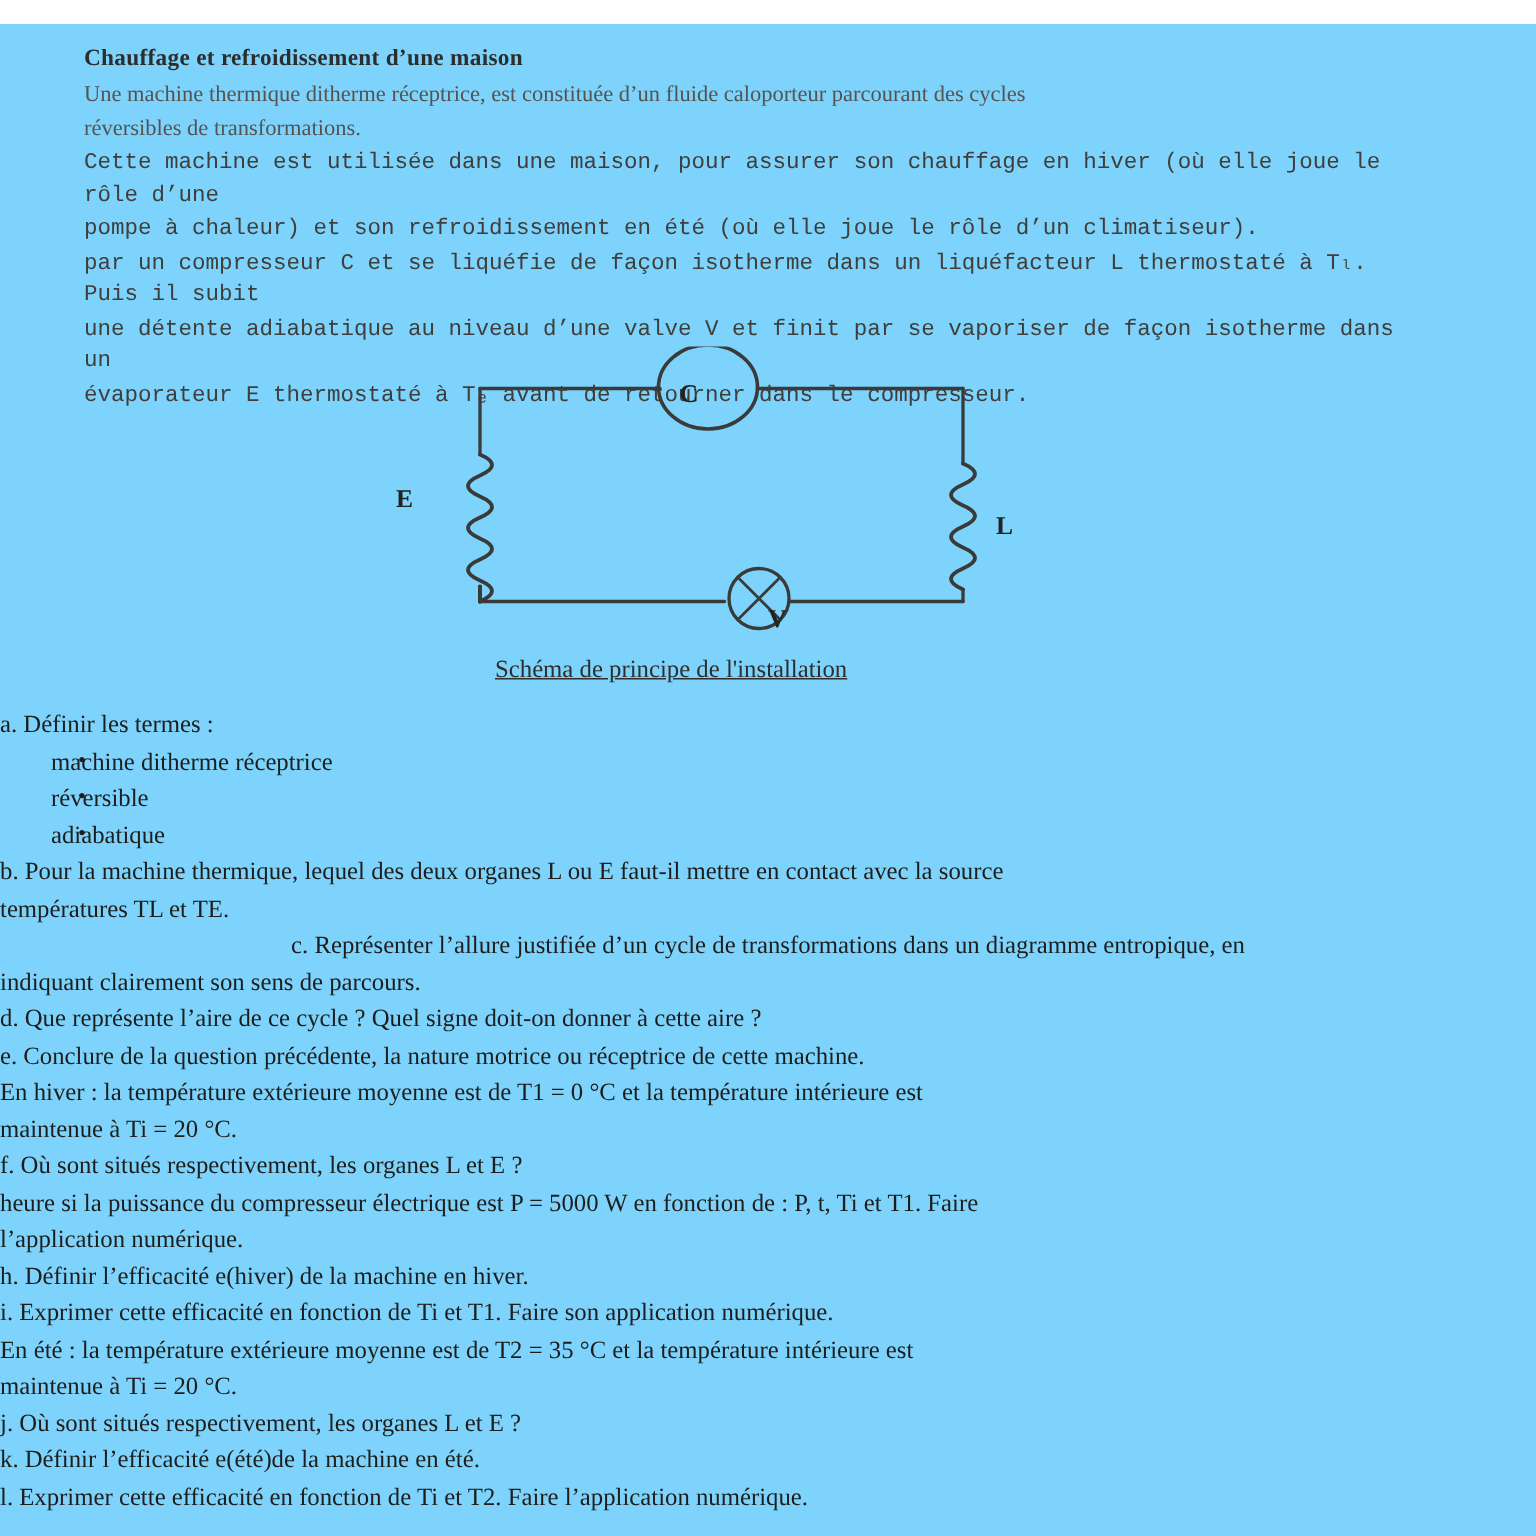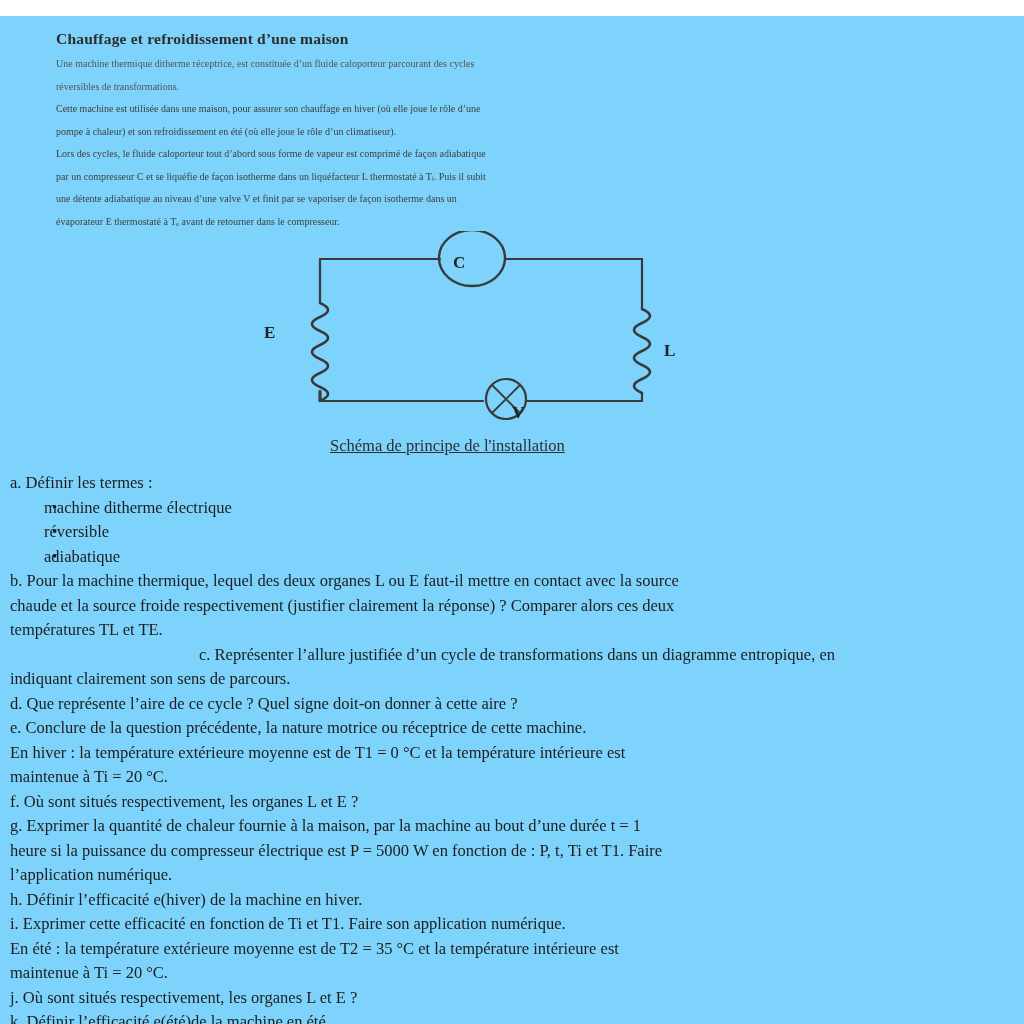--- a/index.html
+++ b/index.html
@@ -34,26 +34,27 @@
   .intro .title {
     font-weight: bold;
     font-size: 15.5px;
     letter-spacing: .2px;
     color: #2d2d2b;
     margin-bottom: 5px;
     font-family: "Liberation Serif", serif;
   }
   .intro p {
     margin: 0 0 1px 0;
-    font-size: 10px;
+    font-size: 15px;
     line-height: 21.5px;
     color: #55534f;
   }
   .intro p.dark {
     color: #3f3e3b;
+    font-family: Liberation Mono, monospace;
   }
 
   
   .diagram {
     position: absolute;
     left: 250px;
     top: 215px;
     width: 520px;
     height: 230px;
   }
@@ -85,21 +86,21 @@
     position: absolute;
     left: 0px;
     top: 455px;
     width: 1024px;
     font-size: 16.5px;
     line-height: 24.5px;
     color: #1d1d1b;
   }
   .body .line {
     margin: 0;
-    padding: 0 0 0 10px;
+    padding: 0 0 0 0;
     white-space: pre-wrap;
   }
   .ind-a   { padding-left: 84px; }
   .bullet  { padding-left: 50px; position: relative; }
   .bullet::before {
     content: "\2022";
     position: absolute;
     left: 52px;
     top: -1px;
     font-size: 15px;
@@ -119,21 +120,20 @@
 <body>
 
 <div class="page">
 
   <div class="intro">
     <div class="title">Chauffage et refroidissement d’une maison</div>
     <p>Une machine thermique ditherme réceptrice, est constituée d’un fluide caloporteur parcourant des cycles</p>
     <p>réversibles de transformations.</p>
     <p class="dark">Cette machine est utilisée dans une maison, pour assurer son chauffage en hiver (où elle joue le rôle d’une</p>
     <p class="dark">pompe à chaleur) et son refroidissement en été (où elle joue le rôle d’un climatiseur).</p>
-    <p class="dark">Lors des cycles, le fluide caloporteur tout d’abord sous forme de vapeur est comprimé de façon adiabatique</p>
     <p class="dark">par un compresseur C et se liquéfie de façon isotherme dans un liquéfacteur L thermostaté à Tₗ. Puis il subit</p>
     <p class="dark">une détente adiabatique au niveau d’une valve V et finit par se vaporiser de façon isotherme dans un</p>
     <p class="dark">évaporateur E thermostaté à Tₑ avant de retourner dans le compresseur.</p>
   </div>
 
   <div class="diagram">
     <svg width="520" height="230" viewBox="0 0 520 230">
       <g fill="none" stroke="#3a3a38" stroke-width="2.2" stroke-linecap="round">
 
         <path d="M70 28 L190 28"></path>
@@ -172,34 +172,32 @@
     <div class="lbl lbl-C">C</div>
     <div class="lbl lbl-E">E</div>
     <div class="lbl lbl-L">L</div>
     <div class="lbl lbl-V">V</div>
   </div>
 
   <div class="caption">Schéma de principe de l'installation</div>
 
   <div class="body">
     <p class="line ind-a">a. Définir les termes :</p>
-    <p class="line bullet"><span>machine ditherme électrique</span></p>
+    <p class="line bullet"><span>machine ditherme réceptrice</span></p>
     <p class="line bullet"><span>réversible</span></p>
     <p class="line bullet"><span>adiabatique</span></p>
     <p class="line ind-b">b. Pour la machine thermique, lequel des deux organes L ou E faut-il mettre en contact avec la source</p>
-    <p class="line ind-cont">chaude et la source froide respectivement (justifier clairement la réponse) ? Comparer alors ces deux</p>
     <p class="line ind-cont">températures TL et TE.</p>
     <p class="line ind-c">c. Représenter l’allure justifiée d’un cycle de transformations dans un diagramme entropique, en</p>
     <p class="line ind-cont">indiquant clairement son sens de parcours.</p>
     <p class="line ind-d">d. Que représente l’aire de ce cycle ? Quel signe doit-on donner à cette aire ?</p>
     <p class="line ind-d">e. Conclure de la question précédente, la nature motrice ou réceptrice de cette machine.</p>
     <p class="line ind-hiv">En hiver : la température extérieure moyenne est de T1 = 0 °C et la température intérieure est</p>
     <p class="line neg">maintenue à Ti = 20 °C.</p>
     <p class="line ind-f">f. Où sont situés respectivement, les organes L et E ?</p>
-    <p class="line ind-f">g. Exprimer la quantité de chaleur fournie à la maison, par la machine au bout d’une durée t = 1</p>
     <p class="line neg2">heure si la puissance du compresseur électrique est P = 5000 W en fonction de : P, t, Ti et T1. Faire</p>
     <p class="line neg2">l’application numérique.</p>
     <p class="line ind-f">h. Définir l’efficacité e(hiver) de la machine en hiver.</p>
     <p class="line ind-f">i. Exprimer cette efficacité en fonction de Ti et T1. Faire son application numérique.</p>
     <p class="line neg2">En été : la température extérieure moyenne est de T2 = 35 °C et la température intérieure est</p>
     <p class="line neg2">maintenue à Ti = 20 °C.</p>
     <p class="line ind-j">j. Où sont situés respectivement, les organes L et E ?</p>
     <p class="line ind-j">k. Définir l’efficacité e(été)de la machine en été.</p>
     <p class="line ind-j">l. Exprimer cette efficacité en fonction de Ti et T2. Faire l’application numérique.</p>
   </div>

